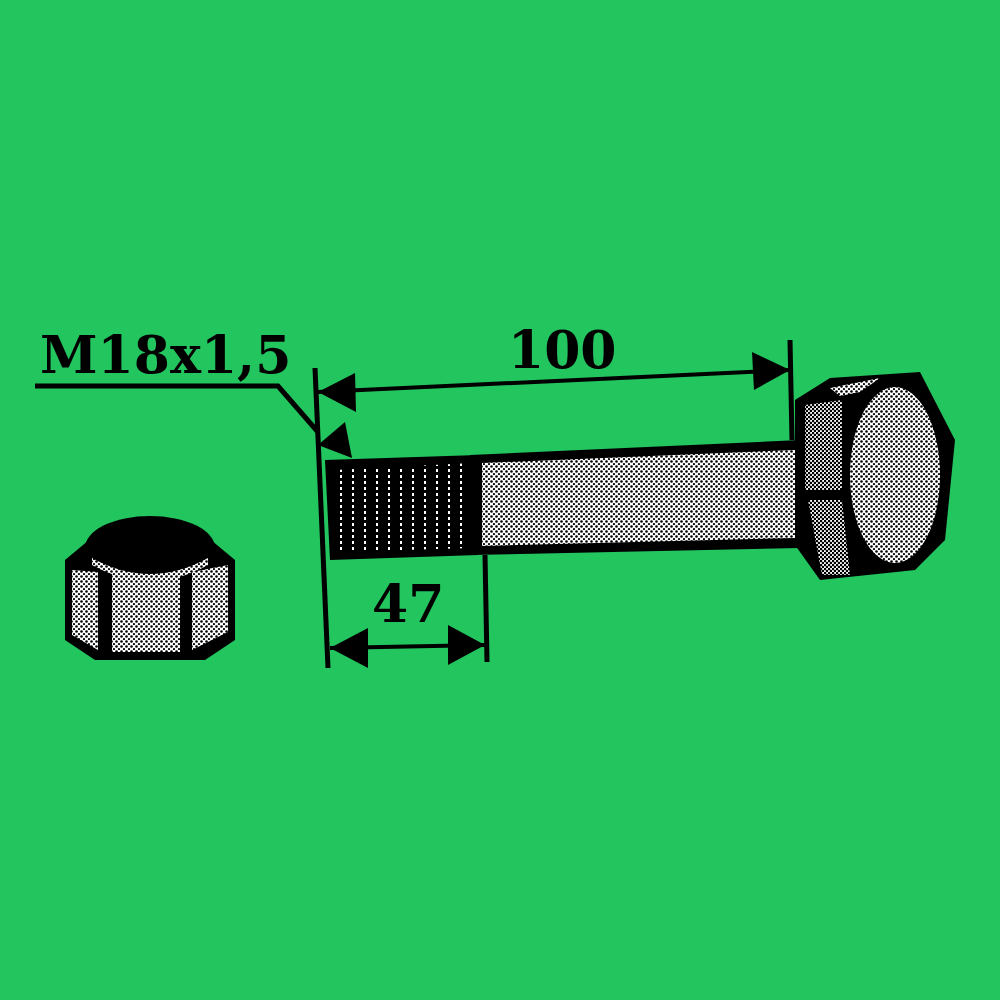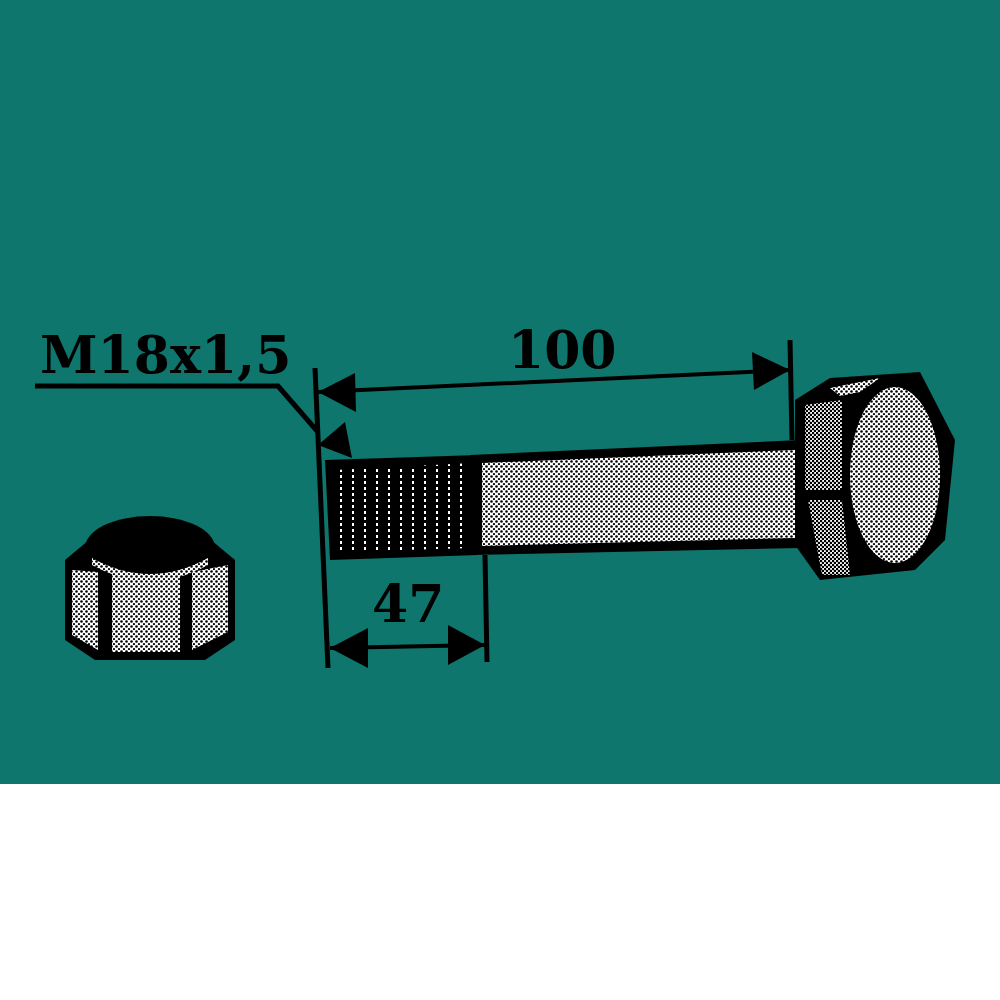--- a/index.html
+++ b/index.html
@@ -1,16 +1,16 @@
 <!DOCTYPE html>
 <html><head>
   <meta charset="utf-8">
   <style>
     html, body { margin: 0; padding: 0; background: #ffffff; }
-    #canvas { position: relative; width: 1000px; height: 784px; background: #0f766e; overflow: hidden; }
+    #canvas { position: relative; width: 1000px; height: 1000px; background: #22c55e; overflow: hidden; }
     svg { position: absolute; left: 0; top: 0; }
     .label { font-family: "DejaVu Serif", "Liberation Serif", serif; font-weight: bold; fill: #000; }
   </style>
 </head>
 <body>
 
 <div id="canvas">
   <svg width="1000" height="1000" viewBox="0 0 1000 1000">
     <defs>
       <pattern id="dots" width="5" height="5" patternUnits="userSpaceOnUse">

